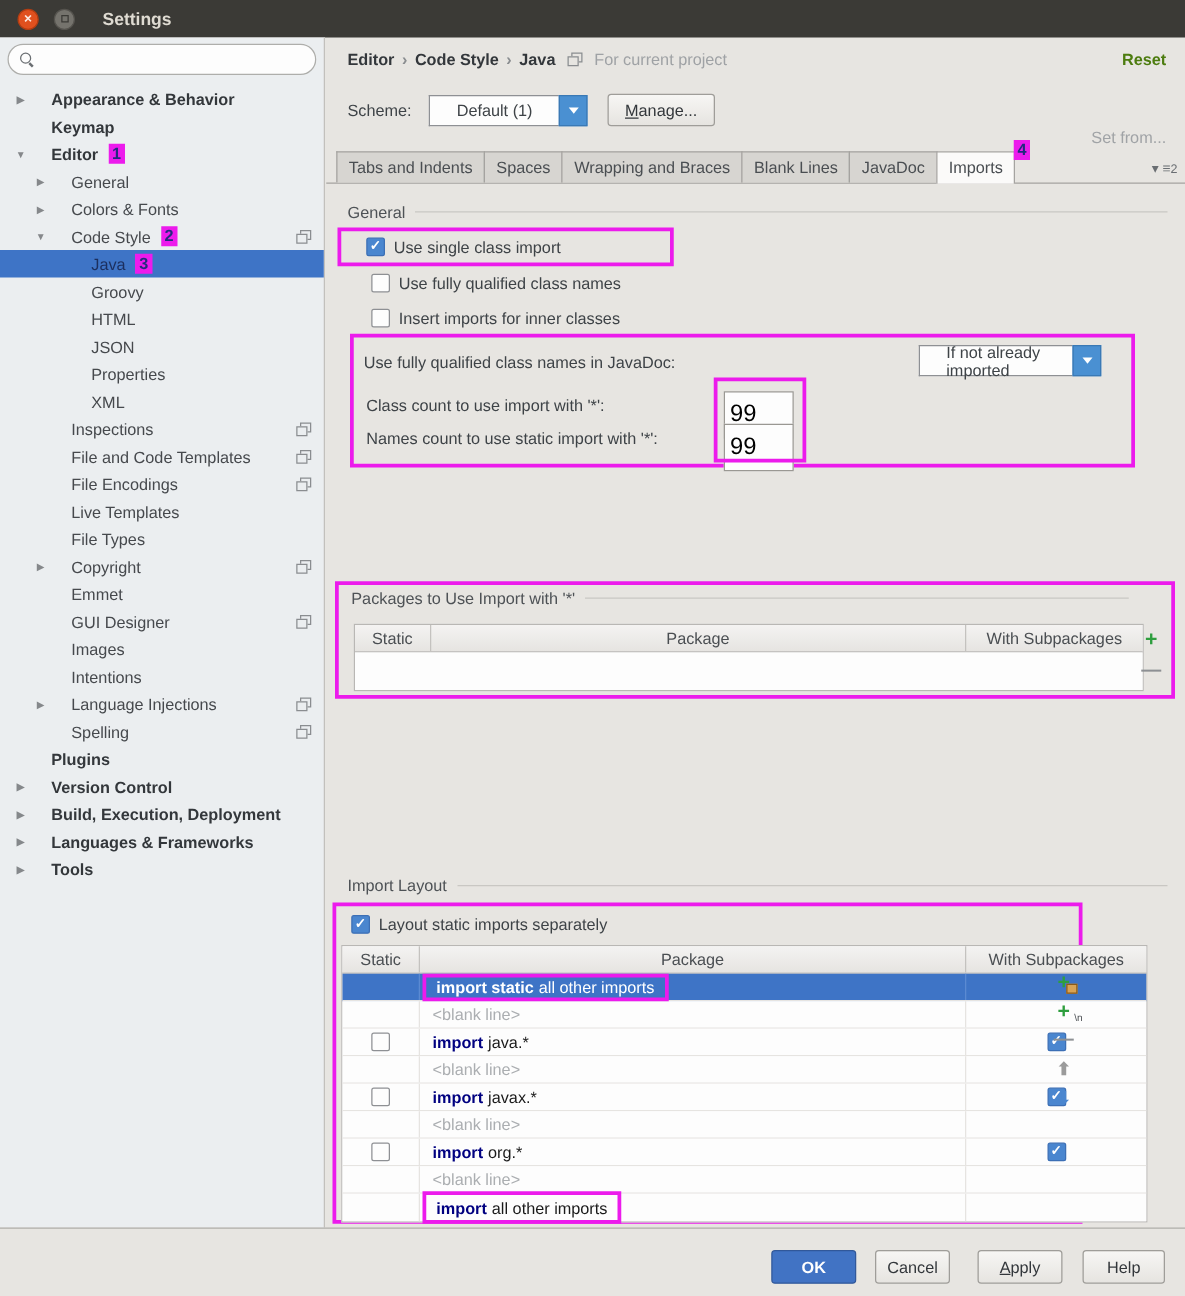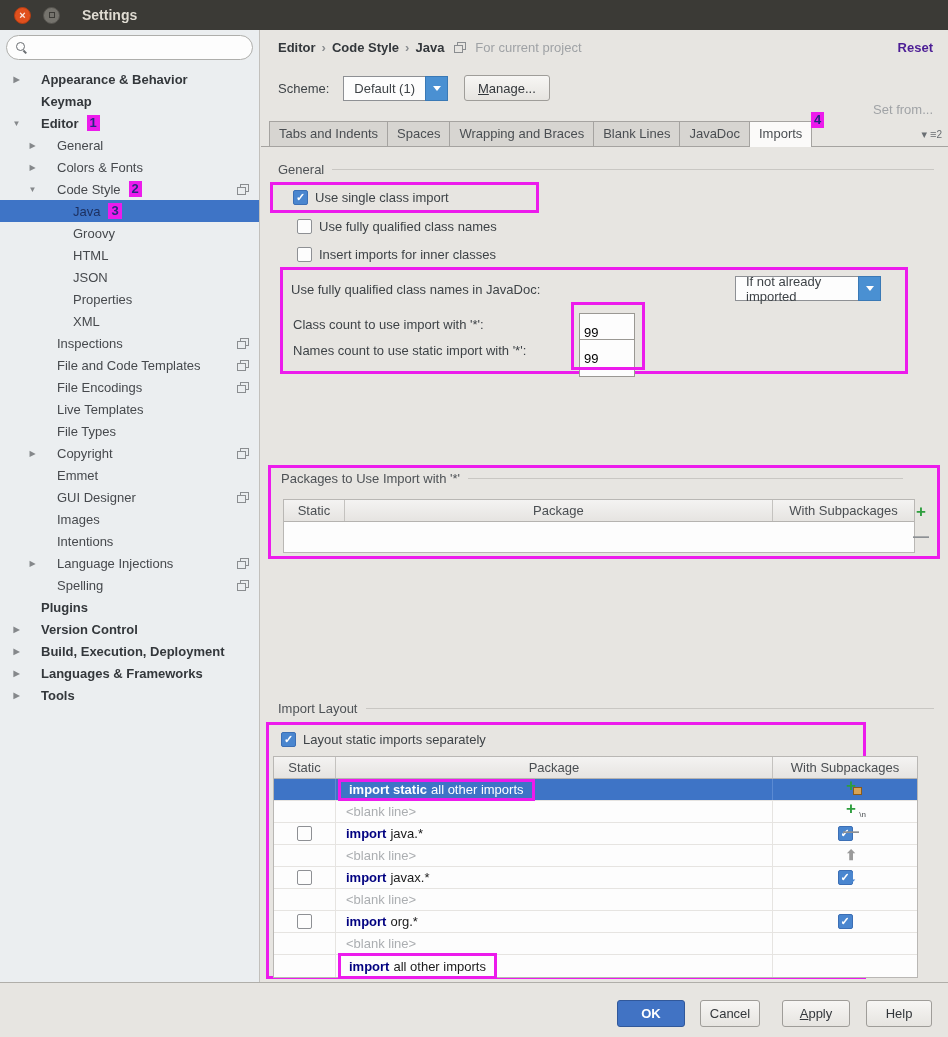--- a/index.html
+++ b/index.html
@@ -36,25 +36,25 @@
 .page-icon::after { content:""; position:absolute; width:7px; height:6px; border:1px solid #8a8d90; background:#ebeef0; left:0; top:3px; }
 .page-icon.inline { margin:0 5px 0 0; }
 .page-icon.inline::after { background:#e7e5e1; }
 
 
 .main { position:absolute; top:30px; left:261px; right:0; bottom:0; }
 .breadcrumb { position:absolute; top:10px; left:17px; display:flex; align-items:center; }
 .crumb { font-weight:bold; color:#33373b; }
 .crumb-sep { color:#8a8d90; margin:0 6px; font-weight:bold; }
 .context-label { color:#9fa2a5; margin-left:4px; }
-.reset-link { position:absolute; top:10px; right:15px; font-weight:bold; color:#4c1d95; cursor:pointer;margin-left:18px; }
+.reset-link { position:absolute; top:10px; right:15px; font-weight:bold; color:#4d7c0f; cursor:pointer;margin-left:18px; }
 .scheme-row { position:absolute; top:45px; left:17px; display:flex; align-items:center; height:26px; }
 .scheme-label { margin-right:14px; }
 .dd { display:flex; height:25px; }
-.dd-field { background:#fdfdfd; border:1px solid #8e9094; border-right:none; display:flex; align-items:center; padding:0 10px; min-width:70px; }
+.dd-field { background:#fdfdfd; border:1px solid #8e9094; border-right:none; display:flex; align-items:center; padding:0 21px; min-width:70px; }
 .dd-btn { width:23px; background:#4a90d2; border:1px solid #3a79b5; display:flex; align-items:center; justify-content:center; cursor:pointer; }
 .dd-btn::after { content:""; border-left:4px solid transparent; border-right:4px solid transparent; border-top:5px solid #fff; }
 .btn { background:linear-gradient(#f7f6f4,#e6e4e0); border:1px solid #9f9d99; border-radius:3px; color:#33373b; font-size:13px; display:inline-flex; align-items:center; justify-content:center; cursor:pointer; }
 .manage-btn { height:26px; padding:0 13px; margin-left:16px; }
 .set-from { position:absolute; top:72px; right:15px; color:#a0a3a6; }
 .tabstrip { position:absolute; top:90px; left:0; right:0; height:27px; border-bottom:1px solid #a5a3a0; display:flex; align-items:flex-end; padding-left:8px; }
 .tab { position:relative; background:#d7d5d1; border:1px solid #a5a3a0; border-bottom:none; padding:4px 9px 5px; margin-right:-1px; color:#4a4e52; cursor:pointer; white-space:nowrap; }
 .tab.active { background:#fbfaf9; margin-bottom:-1px; padding-bottom:6px; z-index:2; }
 .tab-badge { position:absolute; top:-10px; right:-13px; }
 .tab-overflow { position:absolute; top:98px; right:6px; color:#6a6e72; font-size:11px; cursor:pointer; }
@@ -74,21 +74,21 @@
 .hbox-single { position:absolute; top:152px; left:9px; width:269px; height:31px; display:flex; align-items:center; padding-left:20px; }
 .cb-row2 { position:absolute; top:189px; left:36px; }
 .cb-row3 { position:absolute; top:217px; left:36px; }
 
 .javadoc-group { position:absolute; top:237px; left:19px; width:628px; height:107px; }
 .jd-label1 { position:absolute; top:12px; left:8px; }
 .jd-dd { position:absolute; top:6px; left:452px; width:146px; }
 .jd-dd .dd-field { flex:1; }
 .jd-label2 { position:absolute; top:47px; left:10px; }
 .jd-label3 { position:absolute; top:73px; left:10px; }
-.num-input { position:absolute; width:56px; height:38px; border:1px solid #9a9893; background:#fdfdfd; padding:0 4px; font-size:13px; font-family:"Liberation Sans",sans-serif; }
+.num-input { position:absolute; width:56px; height:38px; border:1px solid #9a9893; background:#fdfdfd; padding:0 4px; font-size:19px; font-family:"Liberation Sans",sans-serif; }
 .inp-class { top:43px; left:296px; }
 .inp-names { top:69px; left:296px; }
 .hbox-counts { position:absolute; left:288px; top:32px; width:74px; height:68px; pointer-events:none; }
 
 
 .tbl { border:1px solid #b9b7b4; background:#fdfdfd; }
 .t-head { display:flex; height:22px; background:linear-gradient(#f4f3f2,#e6e4e1); border-bottom:1px solid #b5b3b0; color:#4a4e52; }
 .t-head > div { display:flex; align-items:center; justify-content:center; border-right:1px solid #c4c2bf; }
 .t-head > div:last-child { border-right:none; }
 .t-row { display:flex; height:22px; background:#fdfdfd; border-bottom:1px solid #e6e4e1; align-items:stretch; }

